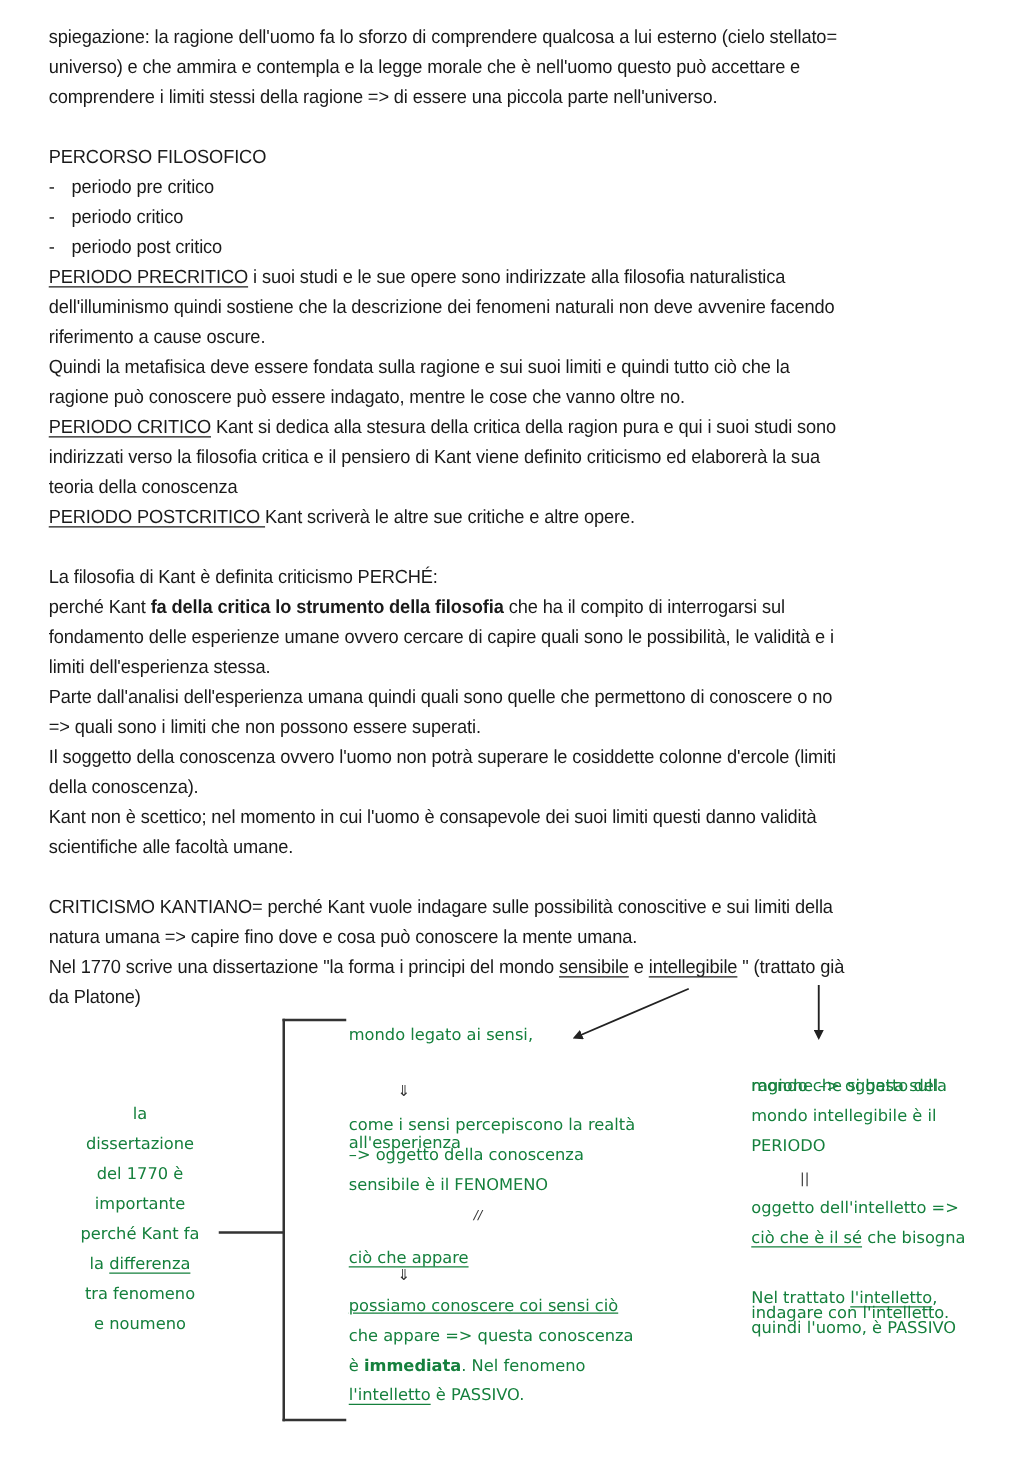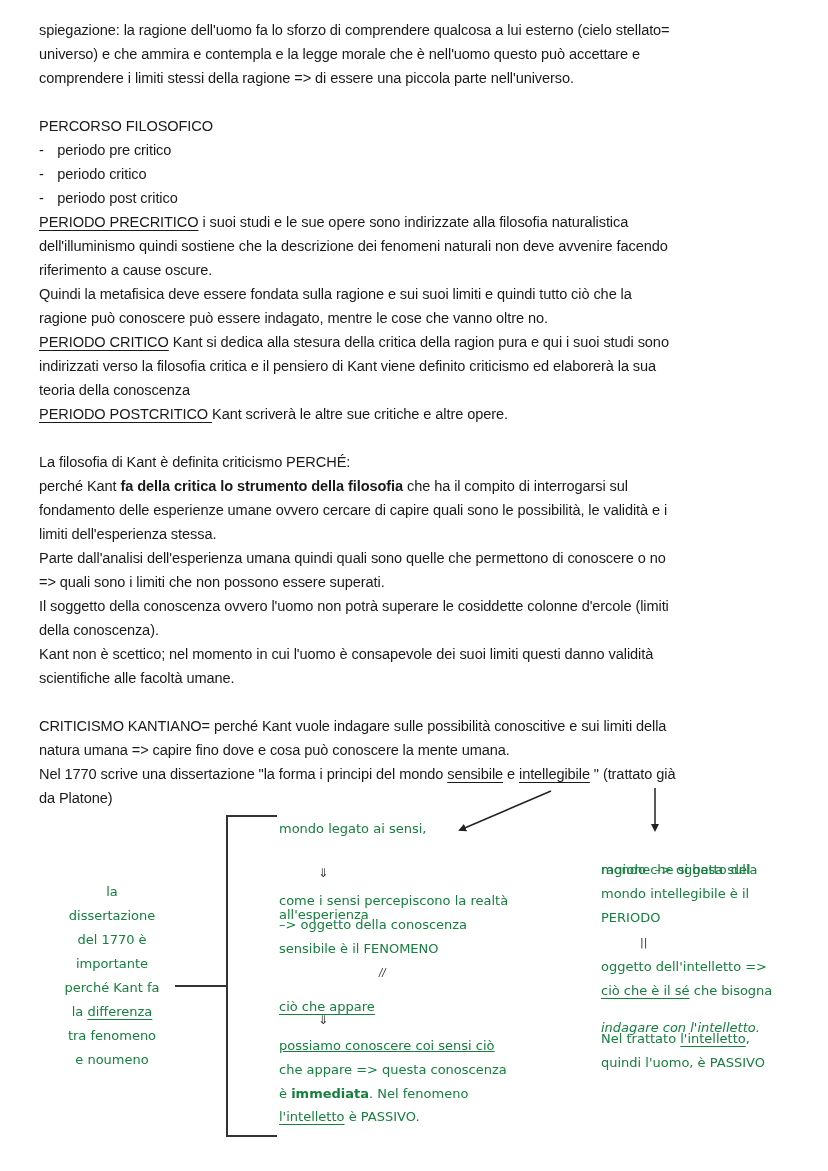--- a/index.html
+++ b/index.html
@@ -120,21 +120,21 @@
 
 <div class="diag" style="left:601px; top:834px;margin-top:24px;">mondo che si basa sulla</div>
 <div class="diag" style="left:601px; top:858px;">ragione –&gt; oggetto del</div>
 <div class="diag" style="left:601px; top:882px;">mondo intellegibile è il</div>
 <div class="diag" style="left:601px; top:906px;">PERIODO</div>
 <div class="mark" style="left:640px; top:938px; font-size:11px;">||</div>
 <div class="diag" style="left:601px; top:955px;">oggetto dell'intelletto =&gt;</div>
 <div class="diag" style="left:601px; top:979px;">
   <span class="u">ciò che è il sé</span><span> che bisogna</span>
 </div>
-<div class="diag" style="left:601px; top:1016px;font-style:italic;">indagare con l'intelletto.</div>
+<div class="diag" style="left:601px; top:1039px;">indagare con l'intelletto.</div>
 <div class="diag" style="left:601px; top:1027px;">
   <span>Nel trattato </span><span class="u">l'intelletto</span><span>,</span>
 </div>
 <div class="diag" style="left:601px; top:1051px;">quindi l'uomo, è PASSIVO</div>
 
 <svg class="arrows" width="828" height="1171">
   <defs>
     <marker id="ah" markerWidth="8" markerHeight="8" refX="6" refY="4" orient="auto" markerUnits="userSpaceOnUse">
       <path d="M0,0 L8,4 L0,8 Z" fill="#222"></path>
     </marker>

